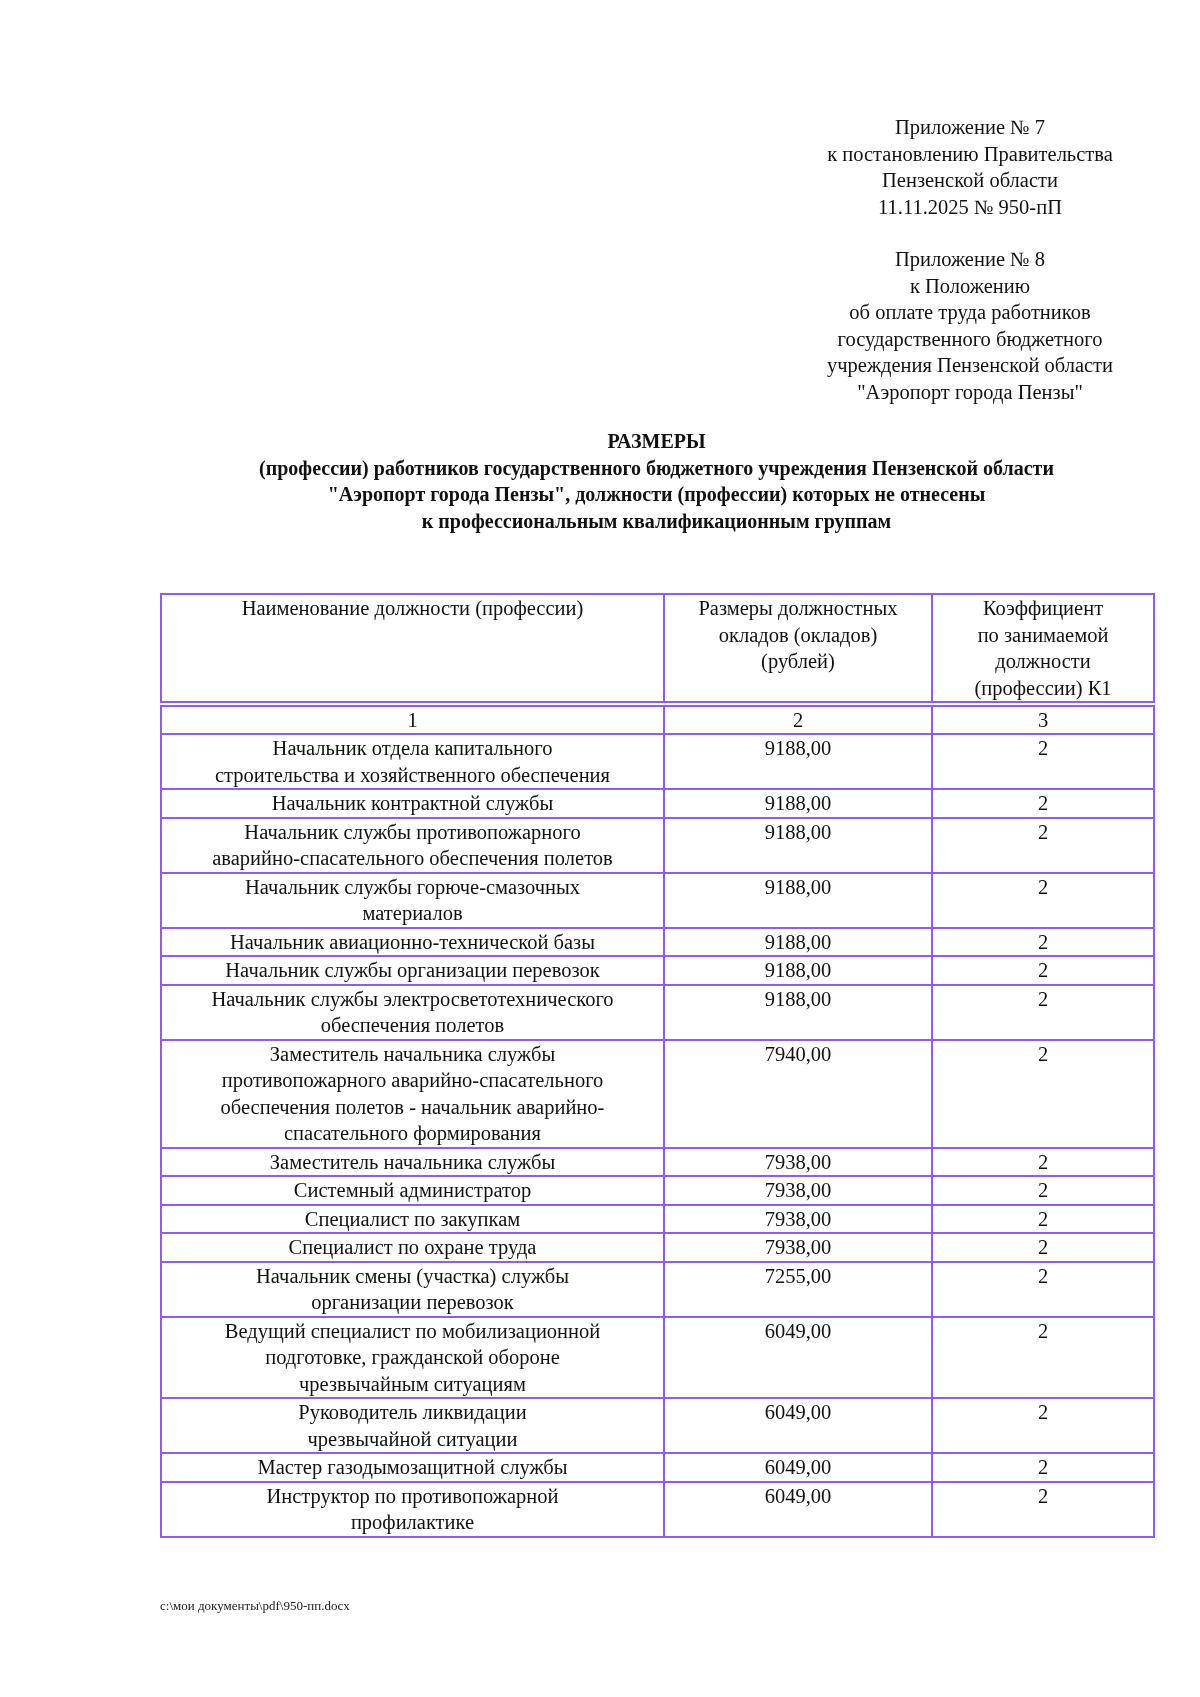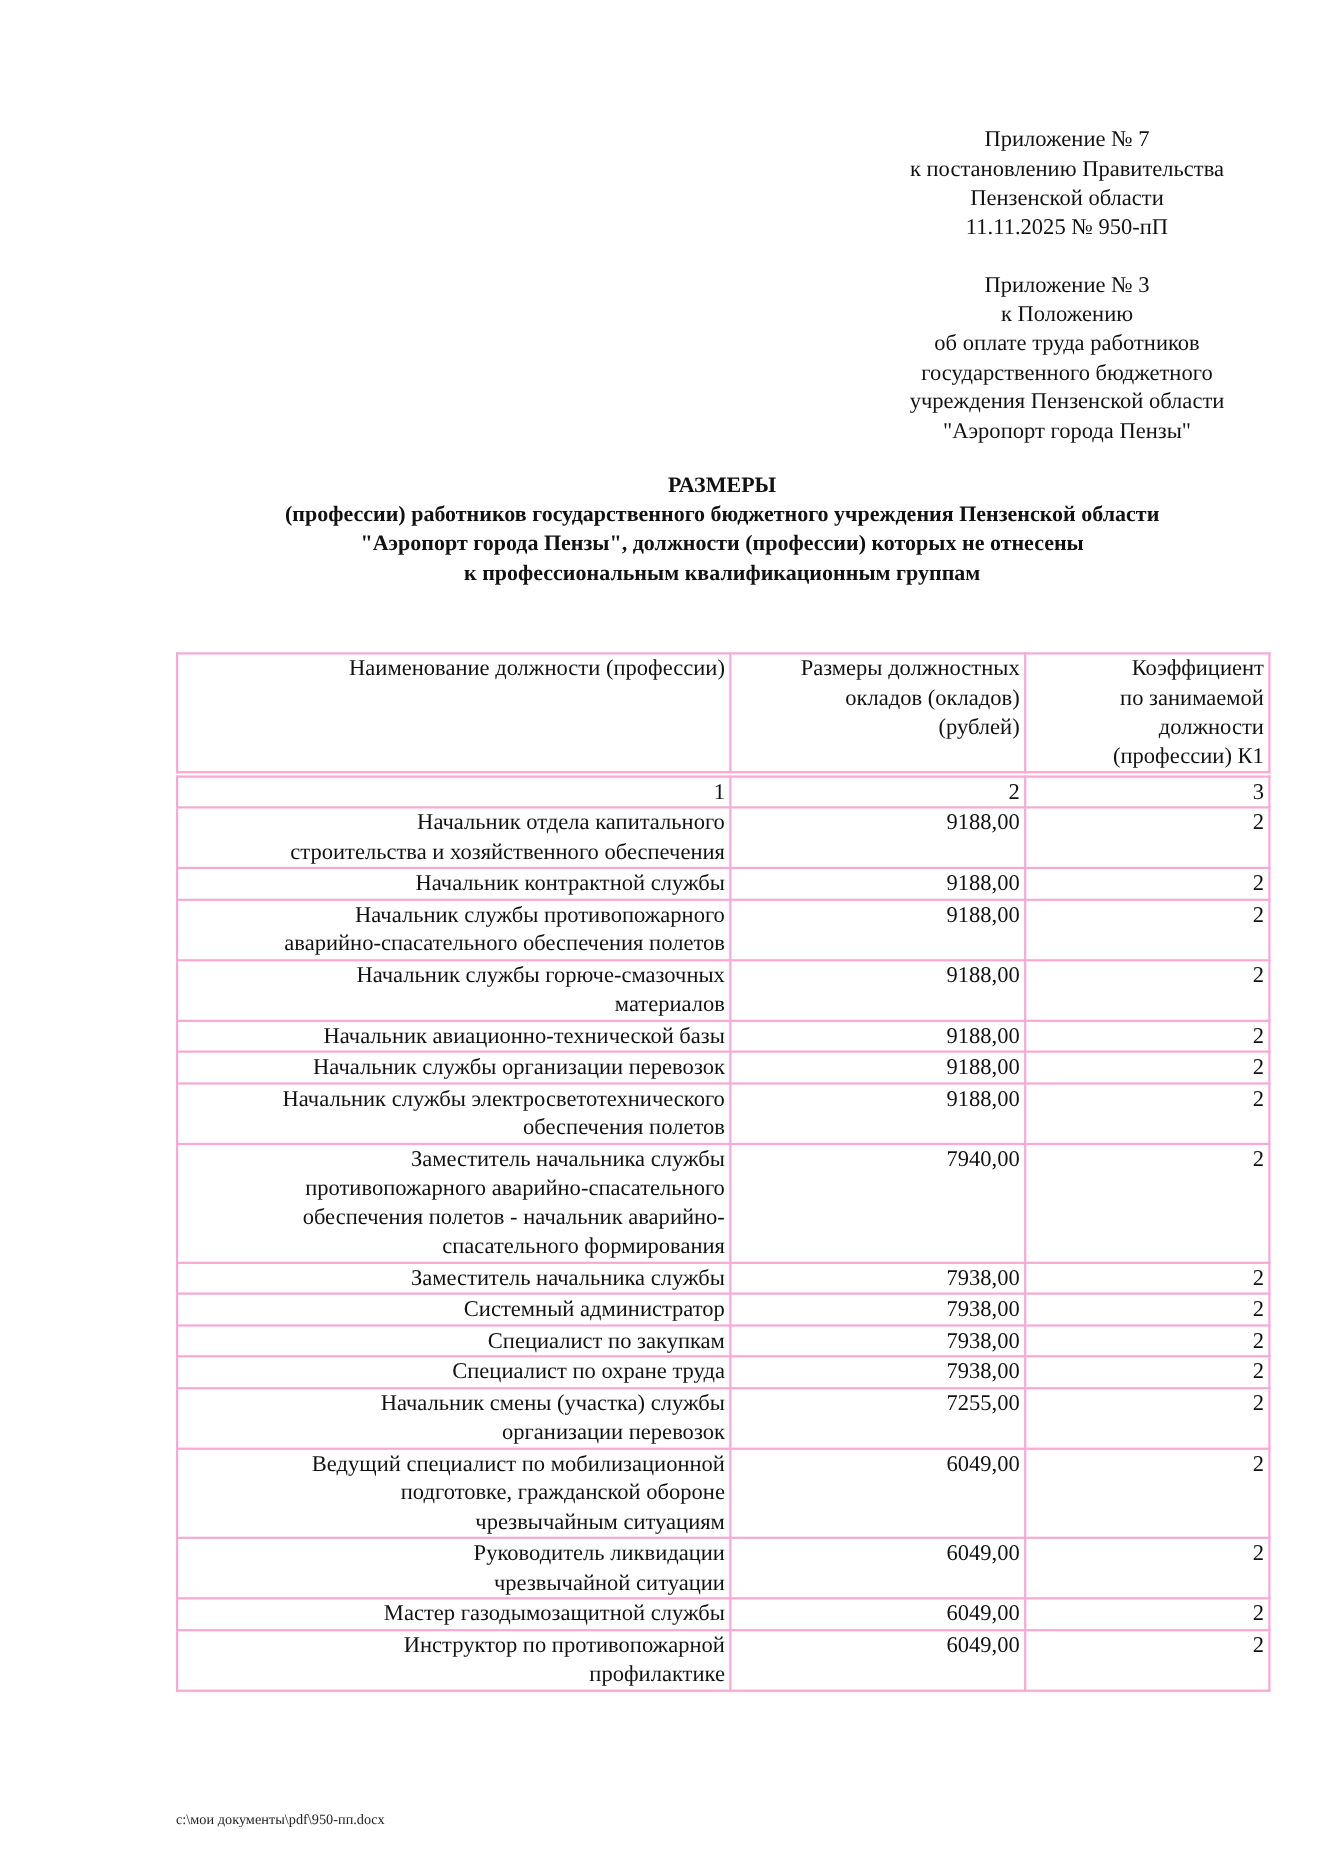--- a/index.html
+++ b/index.html
@@ -47,61 +47,60 @@
     table.doc {
       position: absolute;
       left: 160px;
       width: 993px;
       border-collapse: collapse;
       table-layout: fixed;
       font-size: 20.5px;
       line-height: 26.5px;
     }
     table.doc td, table.doc th {
-      border: 2px solid #f9a8d4;
+      border: 2px solid #8b5cf6;
       padding: 0 4px;
       vertical-align: top;
-      text-align: right;
+      text-align: center;
       font-weight: normal;
     }
     .t-head { top: 593px; }
     .t-head th { height: 106px; }
     .t-body { top: 705px; }
     .t-body .numrow td { height: 26px; line-height: 26px; }
     .col1 { width: 503px; }
     .col2 { width: 268px; }
     .col3 { width: 222px; }
     .section td { line-height: 26.5px; }
     .cell-lines .line { display: block; }
 
     .footer {
       position: absolute;
       left: 160px;
       top: 1598px;
       font-size: 13px;
       font-family: "Liberation Serif", serif;
       color: #222;
       white-space: nowrap;
-      margin-top: 48px;
     }
   </style>
 </head>
 <body>
 
 <div class="page">
 
   <div class="annex annex1">
     <span class="line">Приложение № 7</span>
     <span class="line">к постановлению Правительства</span>
     <span class="line">Пензенской области</span>
     <span class="line">11.11.2025 № 950-пП</span>
   </div>
 
   <div class="annex annex2">
-    <span class="line">Приложение № 3</span>
+    <span class="line">Приложение № 8</span>
     <span class="line">к Положению</span>
     <span class="line">об оплате труда работников</span>
     <span class="line">государственного бюджетного</span>
     <span class="line">учреждения Пензенской области</span>
     <span class="line">"Аэропорт города Пензы"</span>
   </div>
 
   <div class="title">
     <span class="line">РАЗМЕРЫ</span>
     <span class="line">(профессии) работников государственного бюджетного учреждения Пензенской области</span>

